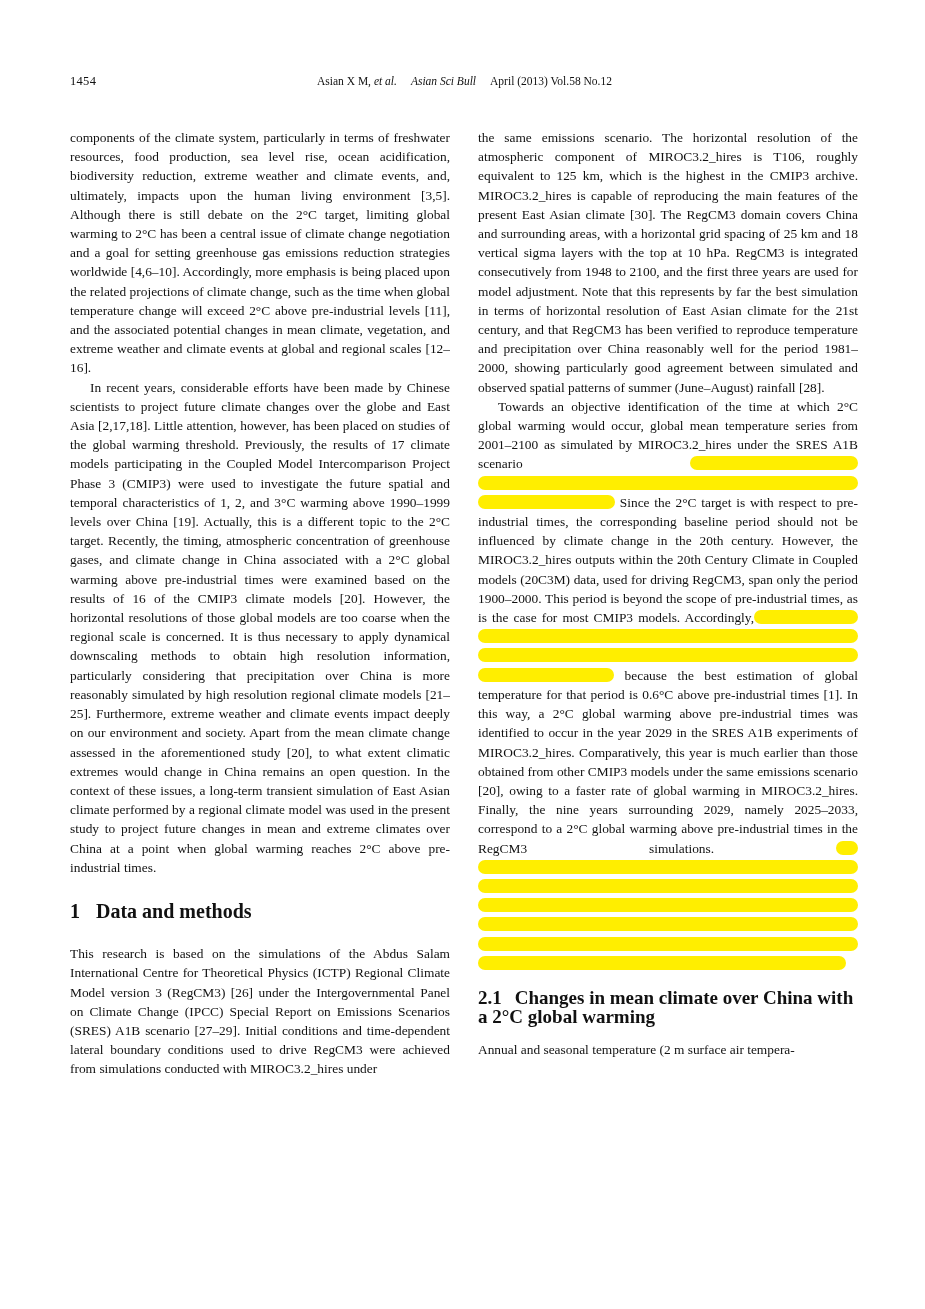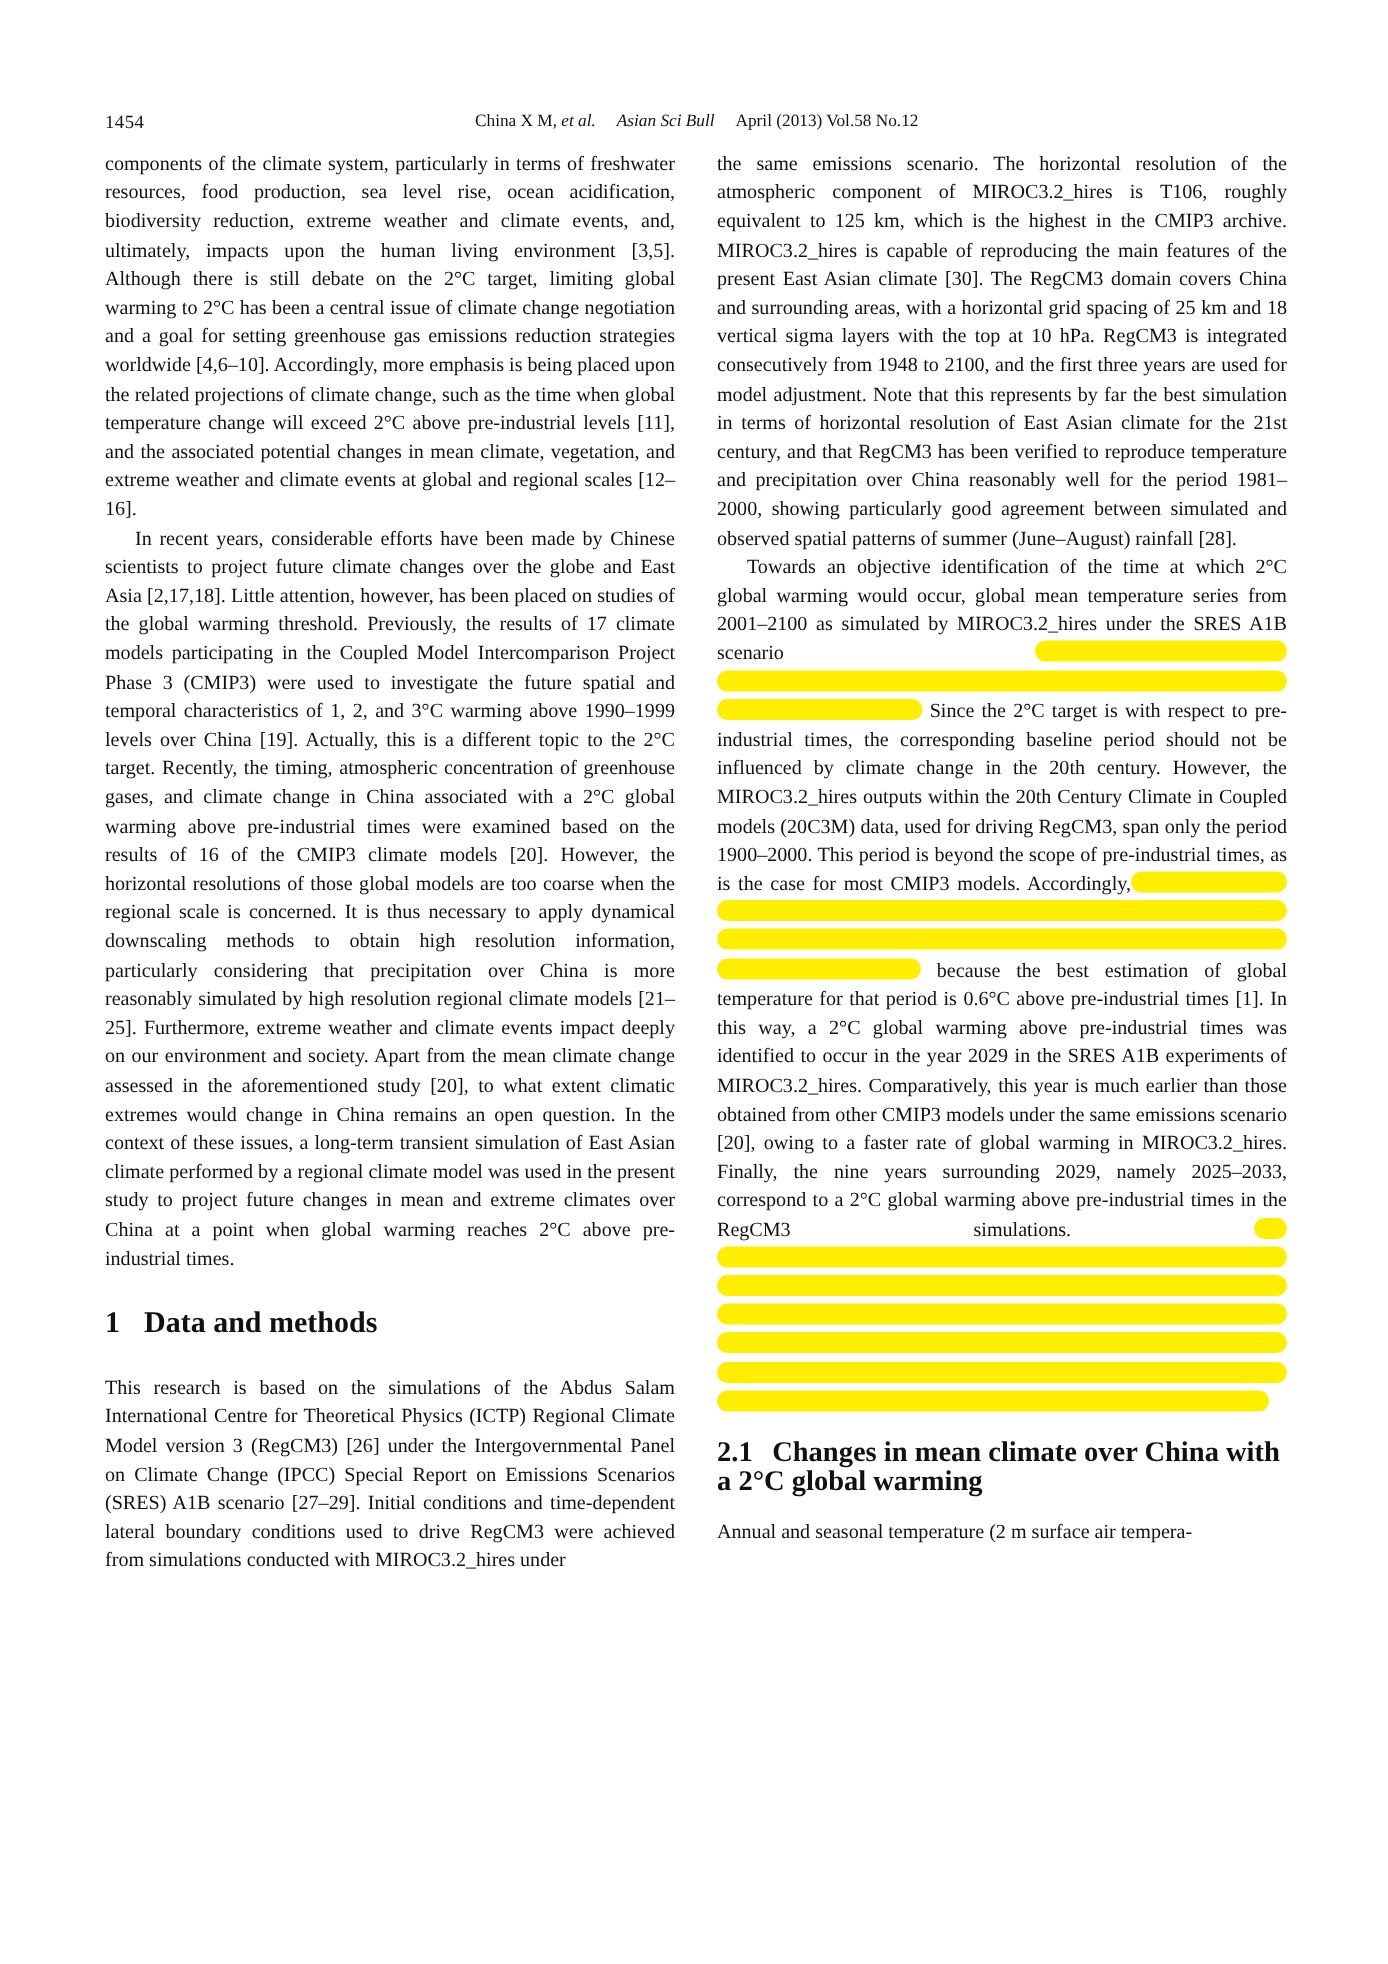--- a/index.html
+++ b/index.html
@@ -25,21 +25,21 @@
     left: 0;
     top: 0;
     font-size: 12.5px;
     letter-spacing: 0.3px;
   }
   .runhead { display: block; text-align: center; white-space: nowrap; }
   .runhead .it { font-style: italic; }
   .runhead .journal { margin: 0 14px; font-style: italic; }
   .col {
     position: absolute;
-    top: 99px;
+    top: 128px;
     width: 380px;
     font-size: 13.4px;
     line-height: 19.2px;
     text-align: justify;
   }
   .col-left  { left: 70px; }
   .col-right { left: 478px; }
   p { margin: 0; text-indent: 20px; }
   p.noindent { text-indent: 0; }
   h2 {
@@ -67,21 +67,21 @@
     vertical-align: -2px;
   }
 </style>
 </head>
 <body>
 
 <div class="page">
 
   <div class="header">
     <span class="pagenum">1454</span>
-    <span class="runhead"><span>China X M, </span><span class="it">et al.</span><span class="journal">Asian Sci Bull</span><span>April (2013) Vol.58 No.12</span></span>
+    <span class="runhead"><span>Asian X M, </span><span class="it">et al.</span><span class="journal">Asian Sci Bull</span><span>April (2013) Vol.58 No.12</span></span>
   </div>
 
   <div class="col col-left">
     <p class="noindent">components of the climate system, particularly in terms of freshwater resources, food production, sea level rise, ocean acidification, biodiversity reduction, extreme weather and climate events, and, ultimately, impacts upon the human living environment [3,5]. Although there is still debate on the 2°C target, limiting global warming to 2°C has been a central issue of climate change negotiation and a goal for setting greenhouse gas emissions reduction strategies worldwide [4,6–10]. Accordingly, more emphasis is being placed upon the related projections of climate change, such as the time when global temperature change will exceed 2°C above pre-industrial levels [11], and the associated potential changes in mean climate, vegetation, and extreme weather and climate events at global and regional scales [12–16].</p>
     <p>In recent years, considerable efforts have been made by Chinese scientists to project future climate changes over the globe and East Asia [2,17,18]. Little attention, however, has been placed on studies of the global warming threshold. Previously, the results of 17 climate models participating in the Coupled Model Intercomparison Project Phase 3 (CMIP3) were used to investigate the future spatial and temporal characteristics of 1, 2, and 3°C warming above 1990–1999 levels over China [19]. Actually, this is a different topic to the 2°C target. Recently, the timing, atmospheric concentration of greenhouse gases, and climate change in China associated with a 2°C global warming above pre-industrial times were examined based on the results of 16 of the CMIP3 climate models [20]. However, the horizontal resolutions of those global models are too coarse when the regional scale is concerned. It is thus necessary to apply dynamical downscaling methods to obtain high resolution information, particularly considering that precipitation over China is more reasonably simulated by high resolution regional climate models [21–25]. Furthermore, extreme weather and climate events impact deeply on our environment and society. Apart from the mean climate change assessed in the aforementioned study [20], to what extent climatic extremes would change in China remains an open question. In the context of these issues, a long-term transient simulation of East Asian climate performed by a regional climate model was used in the present study to project future changes in mean and extreme climates over China at a point when global warming reaches 2°C above pre-industrial times.</p>
     <h2>
       <span class="num">1</span><span>Data and methods</span>
     </h2>
     <p class="noindent">This research is based on the simulations of the Abdus Salam International Centre for Theoretical Physics (ICTP) Regional Climate Model version 3 (RegCM3) [26] under the Intergovernmental Panel on Climate Change (IPCC) Special Report on Emissions Scenarios (SRES) A1B scenario [27–29]. Initial conditions and time-dependent lateral boundary conditions used to drive RegCM3 were achieved from simulations conducted with MIROC3.2_hires under</p>
   </div>

